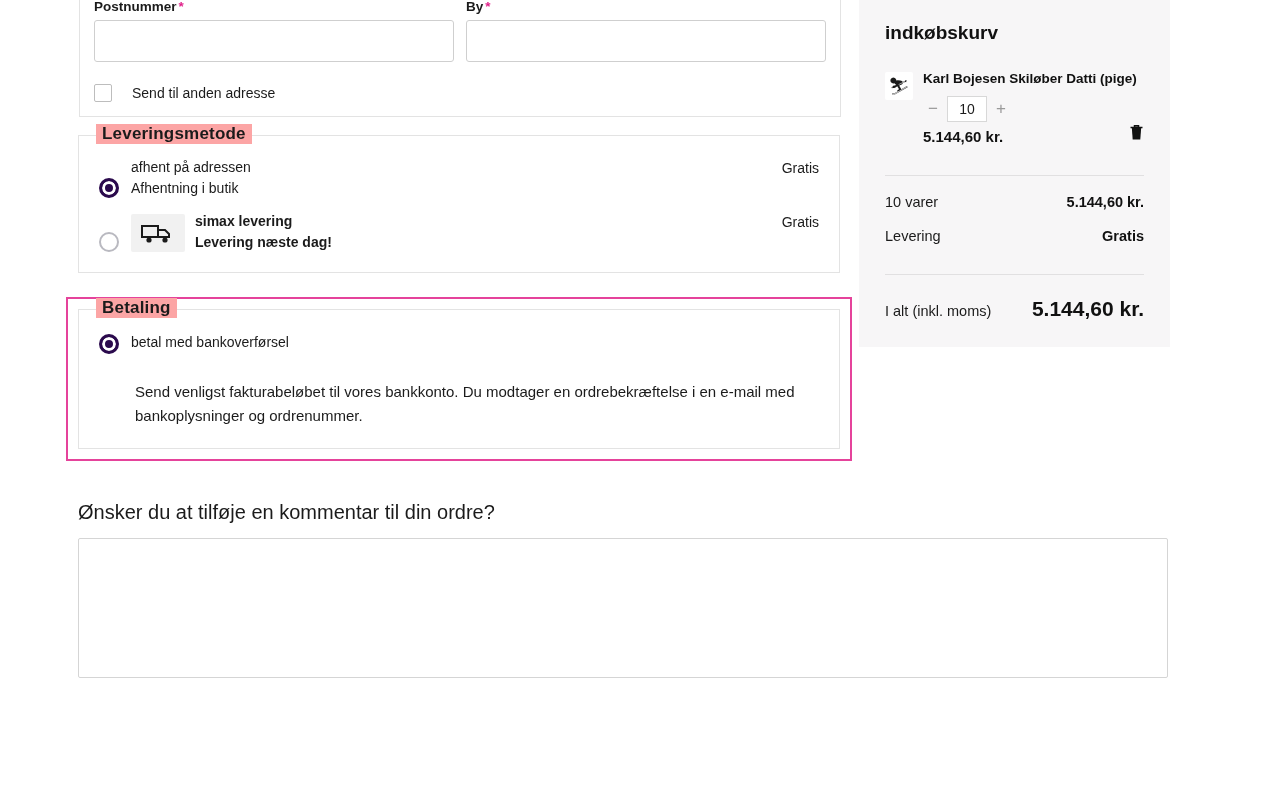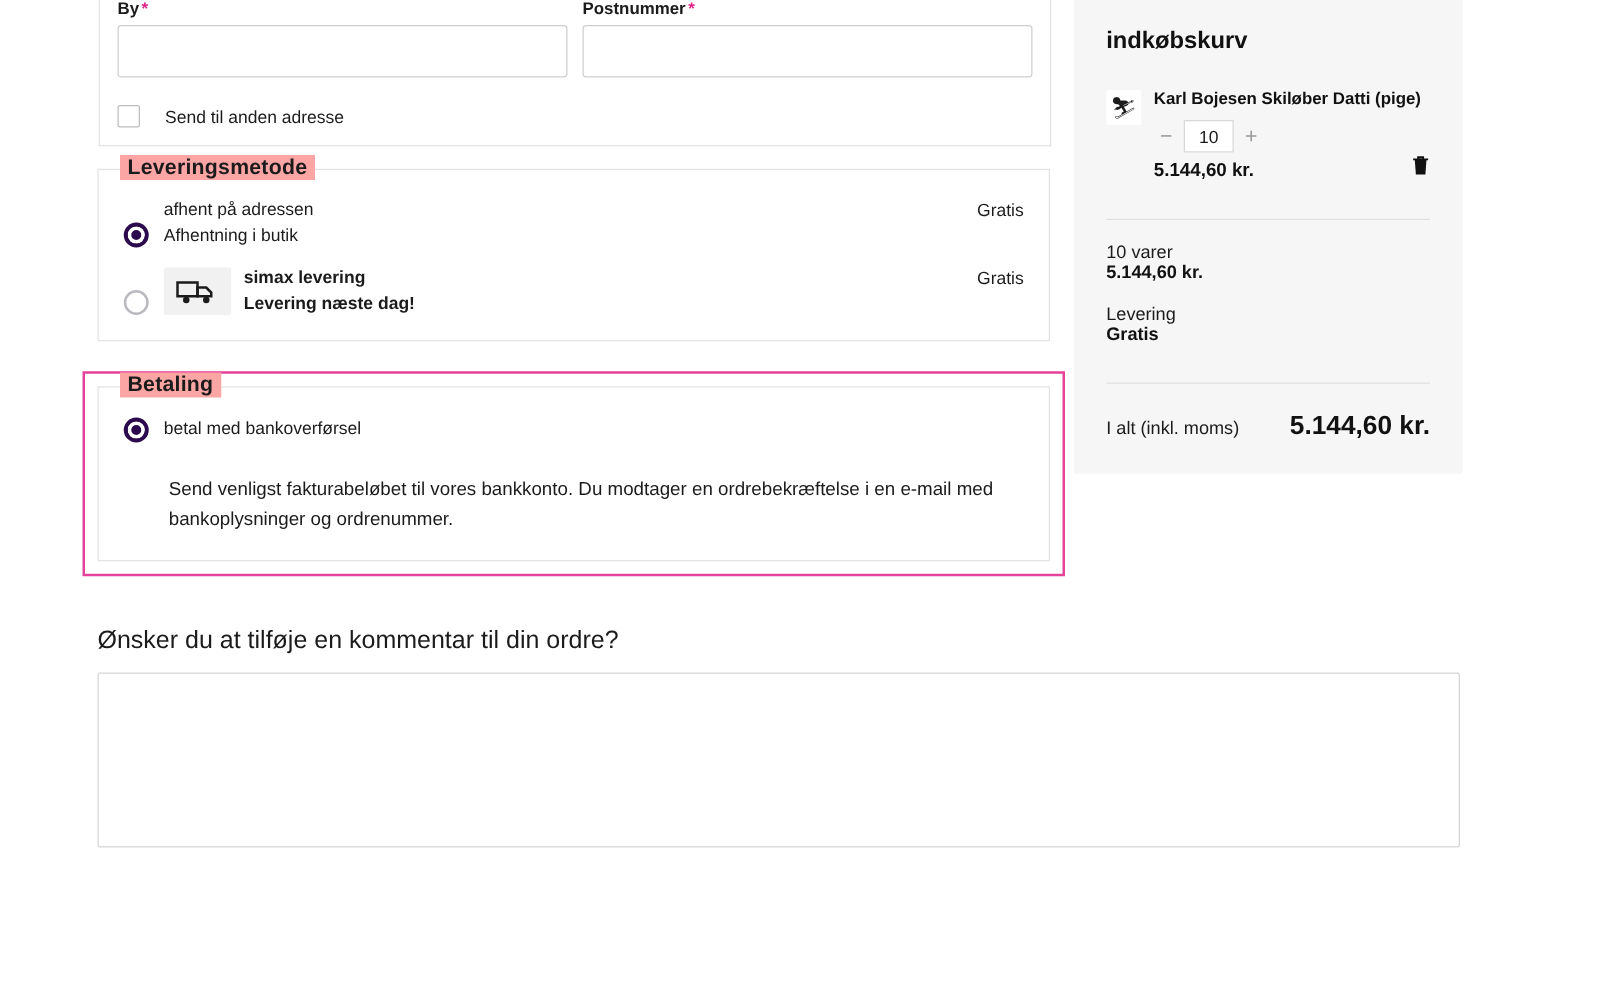--- a/index.html
+++ b/index.html
@@ -324,21 +324,20 @@
     background: #e1e0e1;
     margin: 30px 0 0 0;
   }
   .totals-row {
     display: flex;
     justify-content: space-between;
     align-items: baseline;
     margin-top: 18px;
     font-size: 14.5px;
     color: #1b1b1b;
-    flex-direction: column;
   }
   .totals-row .value {
     font-weight: bold;
     color: #111;
   }
   .grand-row {
     display: flex;
     justify-content: space-between;
     align-items: baseline;
     margin-top: 22px;
@@ -357,27 +356,27 @@
 <body>
 
 <div class="page">
 
   <div class="checkout-col">
 
     <div class="address-block">
       <div class="field-row">
         <div class="field">
           <label class="field-label">
-            <span>By</span><span class="req">*</span>
+            <span>Postnummer</span><span class="req">*</span>
           </label>
           <input class="text-input" type="text" value="" style="">
         </div>
         <div class="field">
           <label class="field-label">
-            <span>Postnummer</span><span class="req">*</span>
+            <span>By</span><span class="req">*</span>
           </label>
           <input class="text-input" type="text" value="" style="">
         </div>
       </div>
 
       <div class="check-row">
         <span class="checkbox"></span>
         <span class="check-label">Send til anden adresse</span>
       </div>
     </div>

